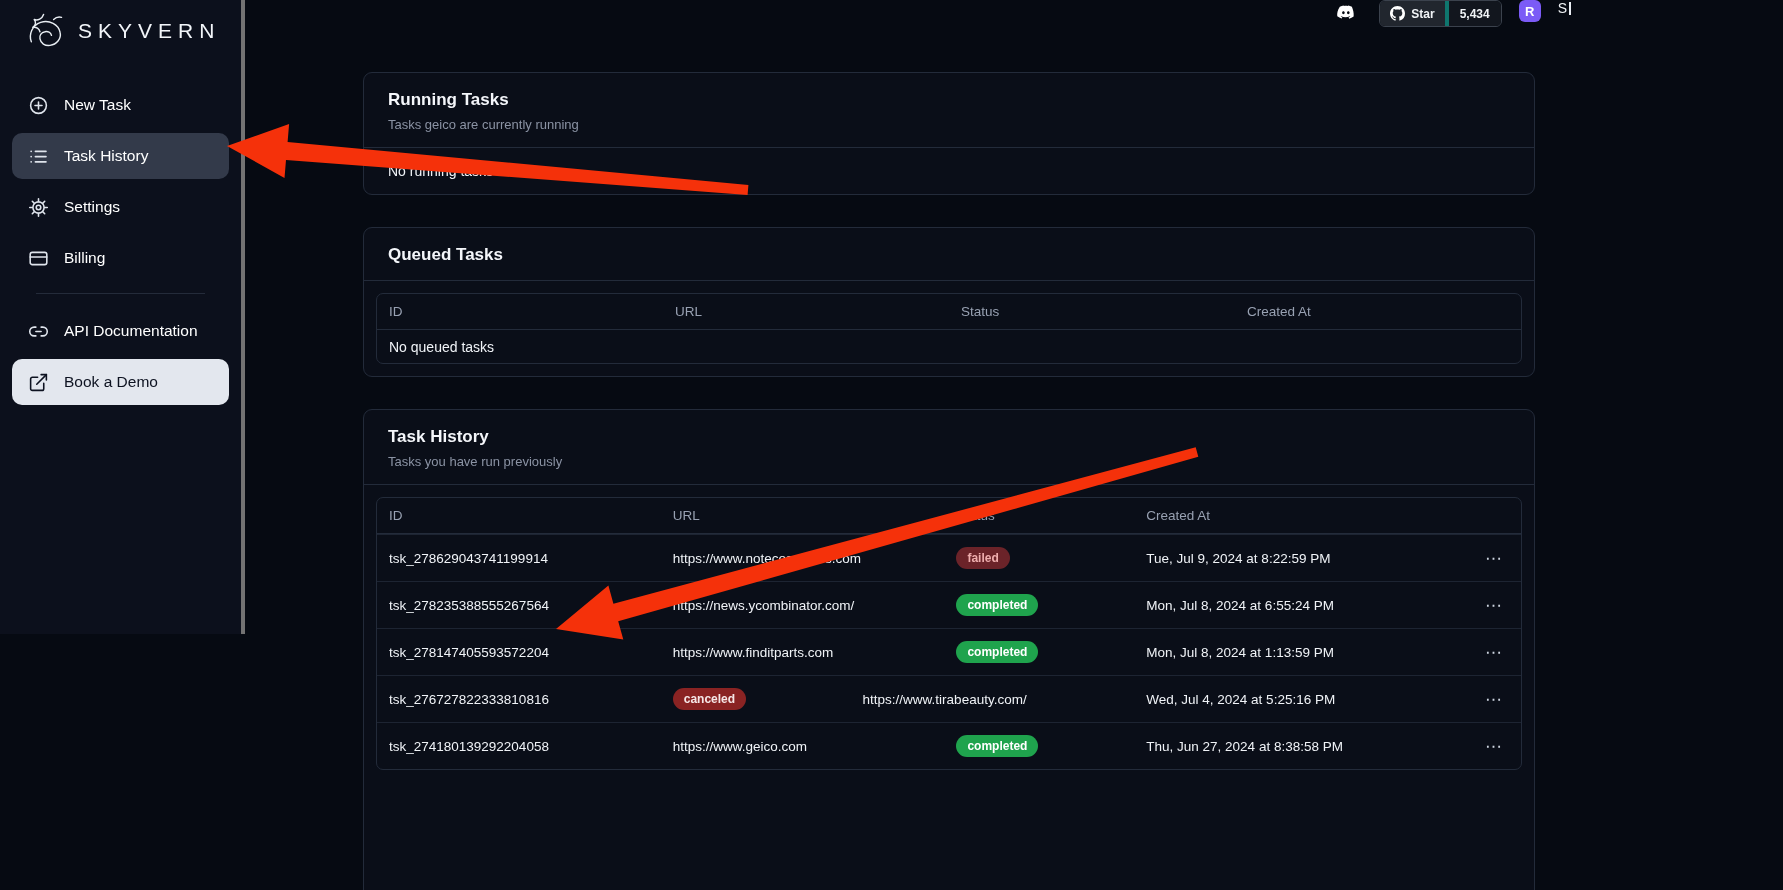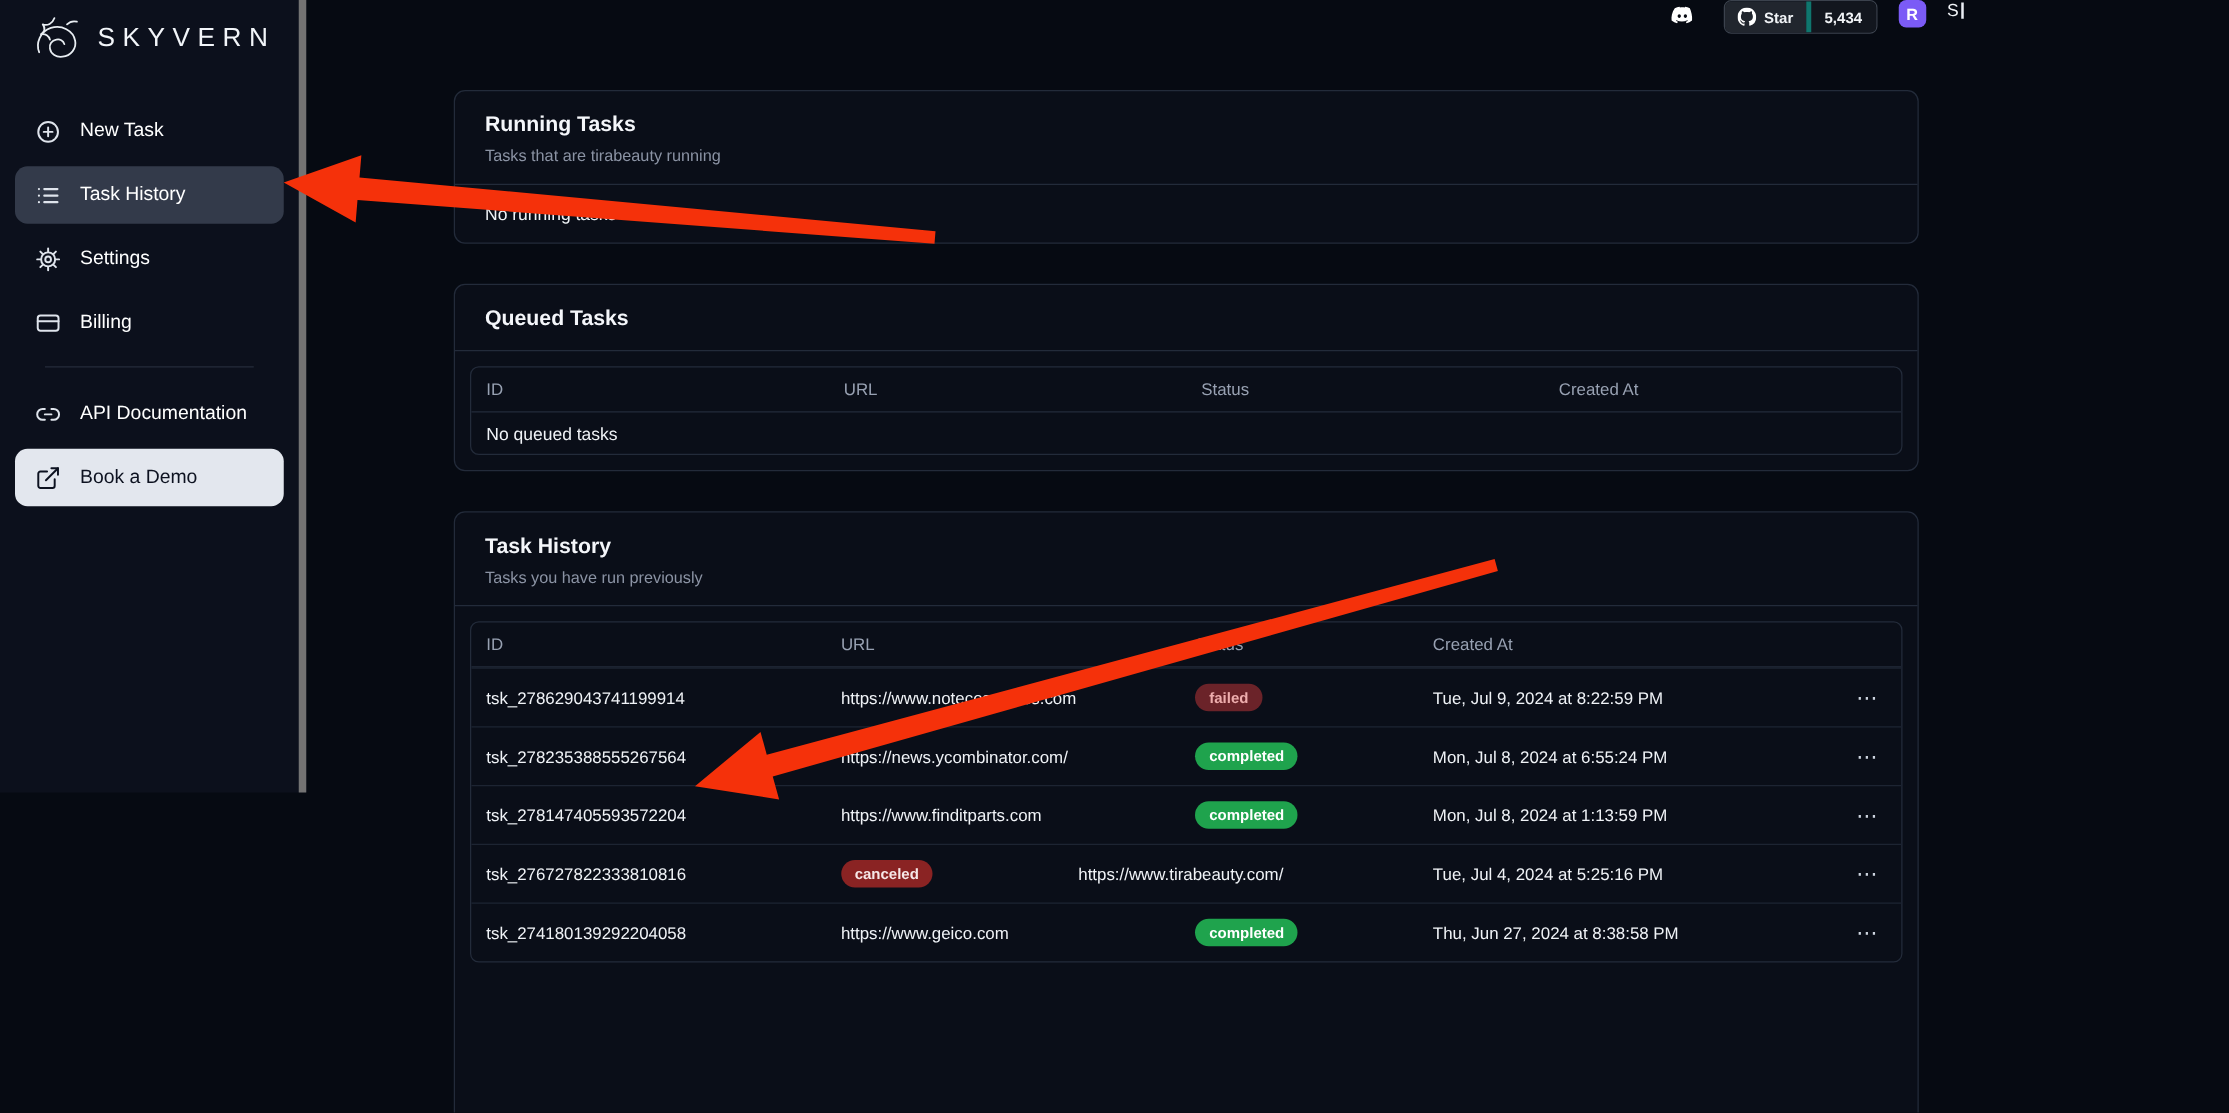--- a/index.html
+++ b/index.html
@@ -20,21 +20,21 @@
     color:var(--text);
   }
   svg{display:block;}
 
   
   #arrow-overlay{position:absolute;inset:0;z-index:60;pointer-events:none;}
 
   
   .sidebar{
     position:absolute;left:0;top:0;width:245px;height:634px;
-    background:var(--bg-side);border-right:6px solid #737373;z-index:10;
+    background:var(--bg-side);border-right:4px solid #737373;z-index:10;
   }
   .logo-row{display:flex;align-items:center;gap:10px;padding:8px 20px 14px 22px;}
   .logo-text{font-size:21px;letter-spacing:6px;color:#f2f5f9;font-weight:400;}
   .nav{padding:14px 12px 0 12px;}
   .nav-item{
     display:flex;align-items:center;gap:15px;height:46px;padding:0 16px;
     border-radius:10px;margin-bottom:5px;font-size:15.5px;color:#ffffff;cursor:pointer;
   }
   .nav-item .ic{width:21px;height:21px;color:#dfe4ec;flex:0 0 auto;}
   .nav-item.active{background:#333a4a;}
@@ -214,21 +214,21 @@
     <span>S</span>
     <span class="cutbar"></span>
   </div>
 </header>
 
 <main class="content">
 
   <section class="card">
     <div class="card-header">
       <div class="card-title">Running Tasks</div>
-      <div class="card-subtitle">Tasks that are tirabeauty running</div>
+      <div class="card-subtitle">Tasks geico are currently running</div>
     </div>
     <div class="card-empty-row">No running tasks</div>
   </section>
 
   <section class="card">
     <div class="card-header">
       <div class="card-title">Queued Tasks</div>
     </div>
     <div class="inset-table">
       <div class="trow thead">
@@ -292,21 +292,21 @@
           <button class="dots">⋯</button>
         </div>
       </div>
 
       <div class="trow data-row">
         <div class="cell h-id">tsk_276727822333810816</div>
         <div class="cell h-status">
           <span class="badge" data-status="canceled">canceled</span>
         </div>
         <div class="cell h-url">https://www.tirabeauty.com/</div>
-        <div class="cell h-created">Tue, Jul 4, 2024 at 5:25:16 PM</div>
+        <div class="cell h-created">Wed, Jul 4, 2024 at 5:25:16 PM</div>
         <div class="cell h-actions">
           <button class="dots">⋯</button>
         </div>
       </div>
 
       <div class="trow data-row">
         <div class="cell h-id">tsk_274180139292204058</div>
         <div class="cell h-url">https://www.geico.com</div>
         <div class="cell h-status">
           <span class="badge" data-status="completed">completed</span>

